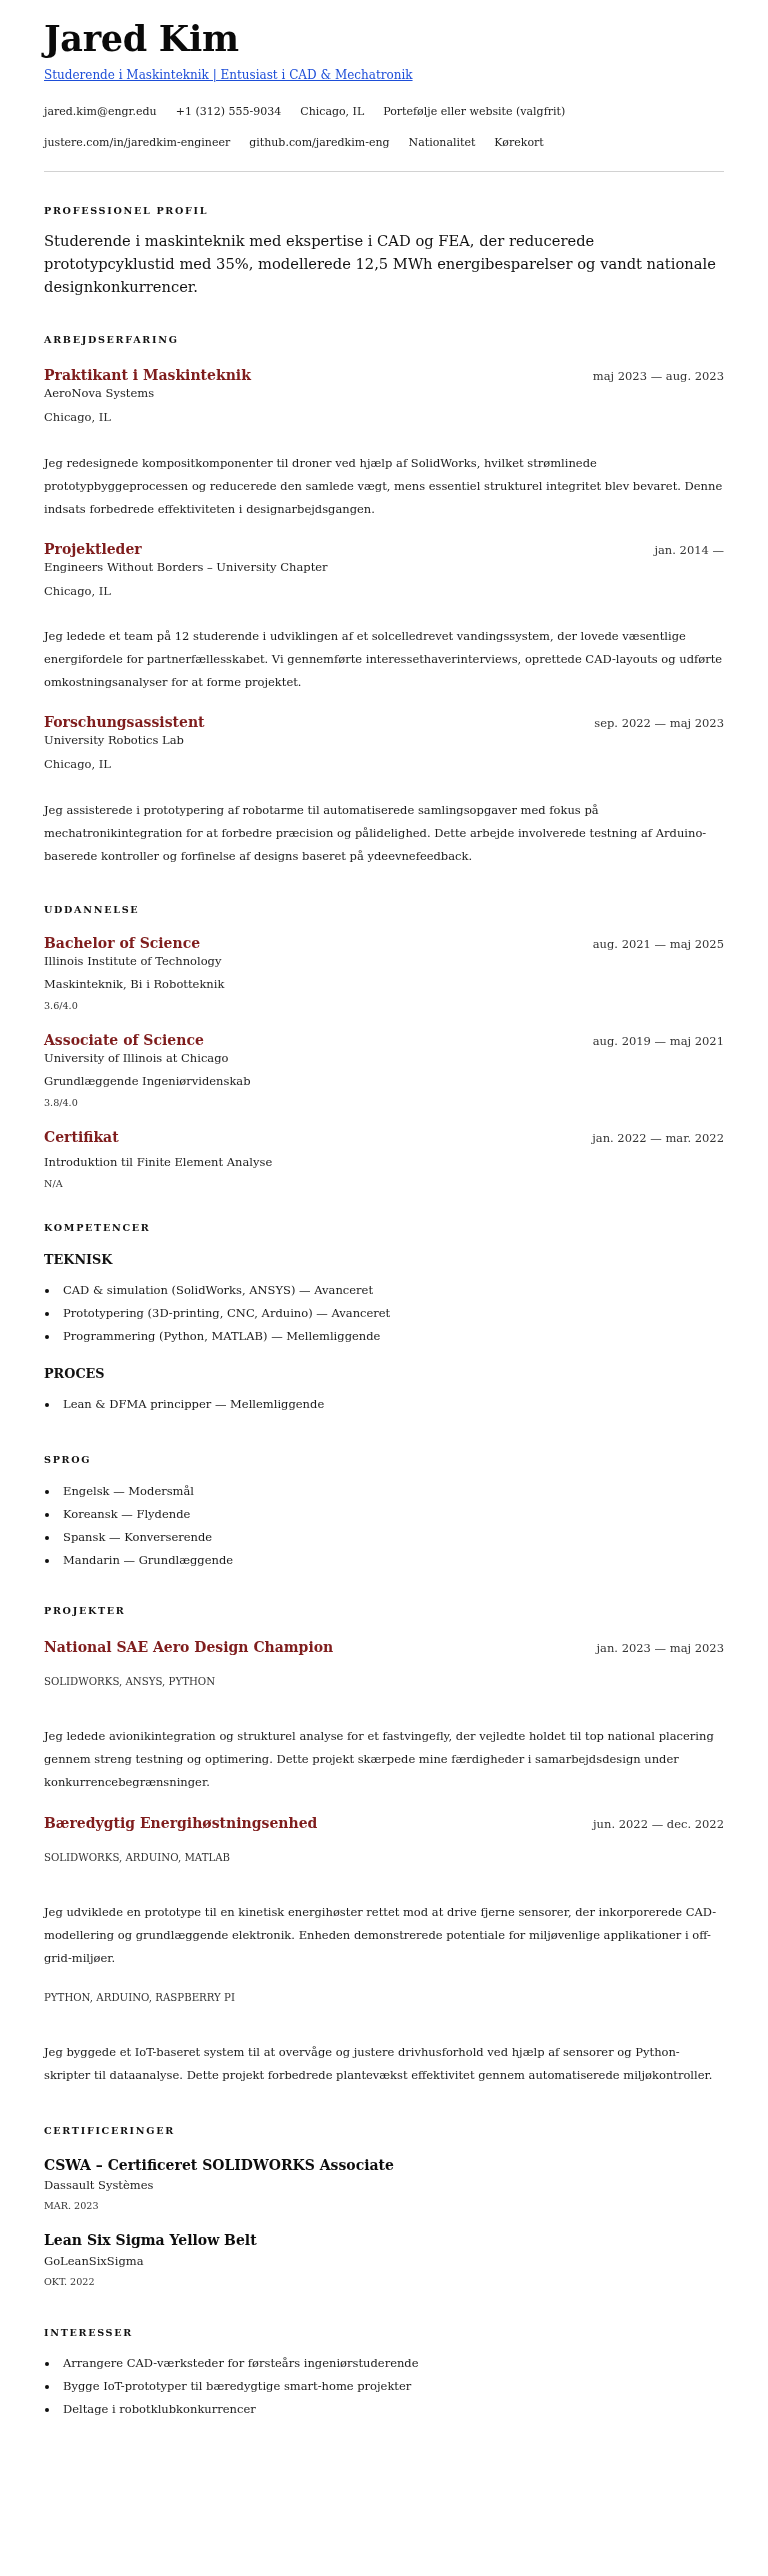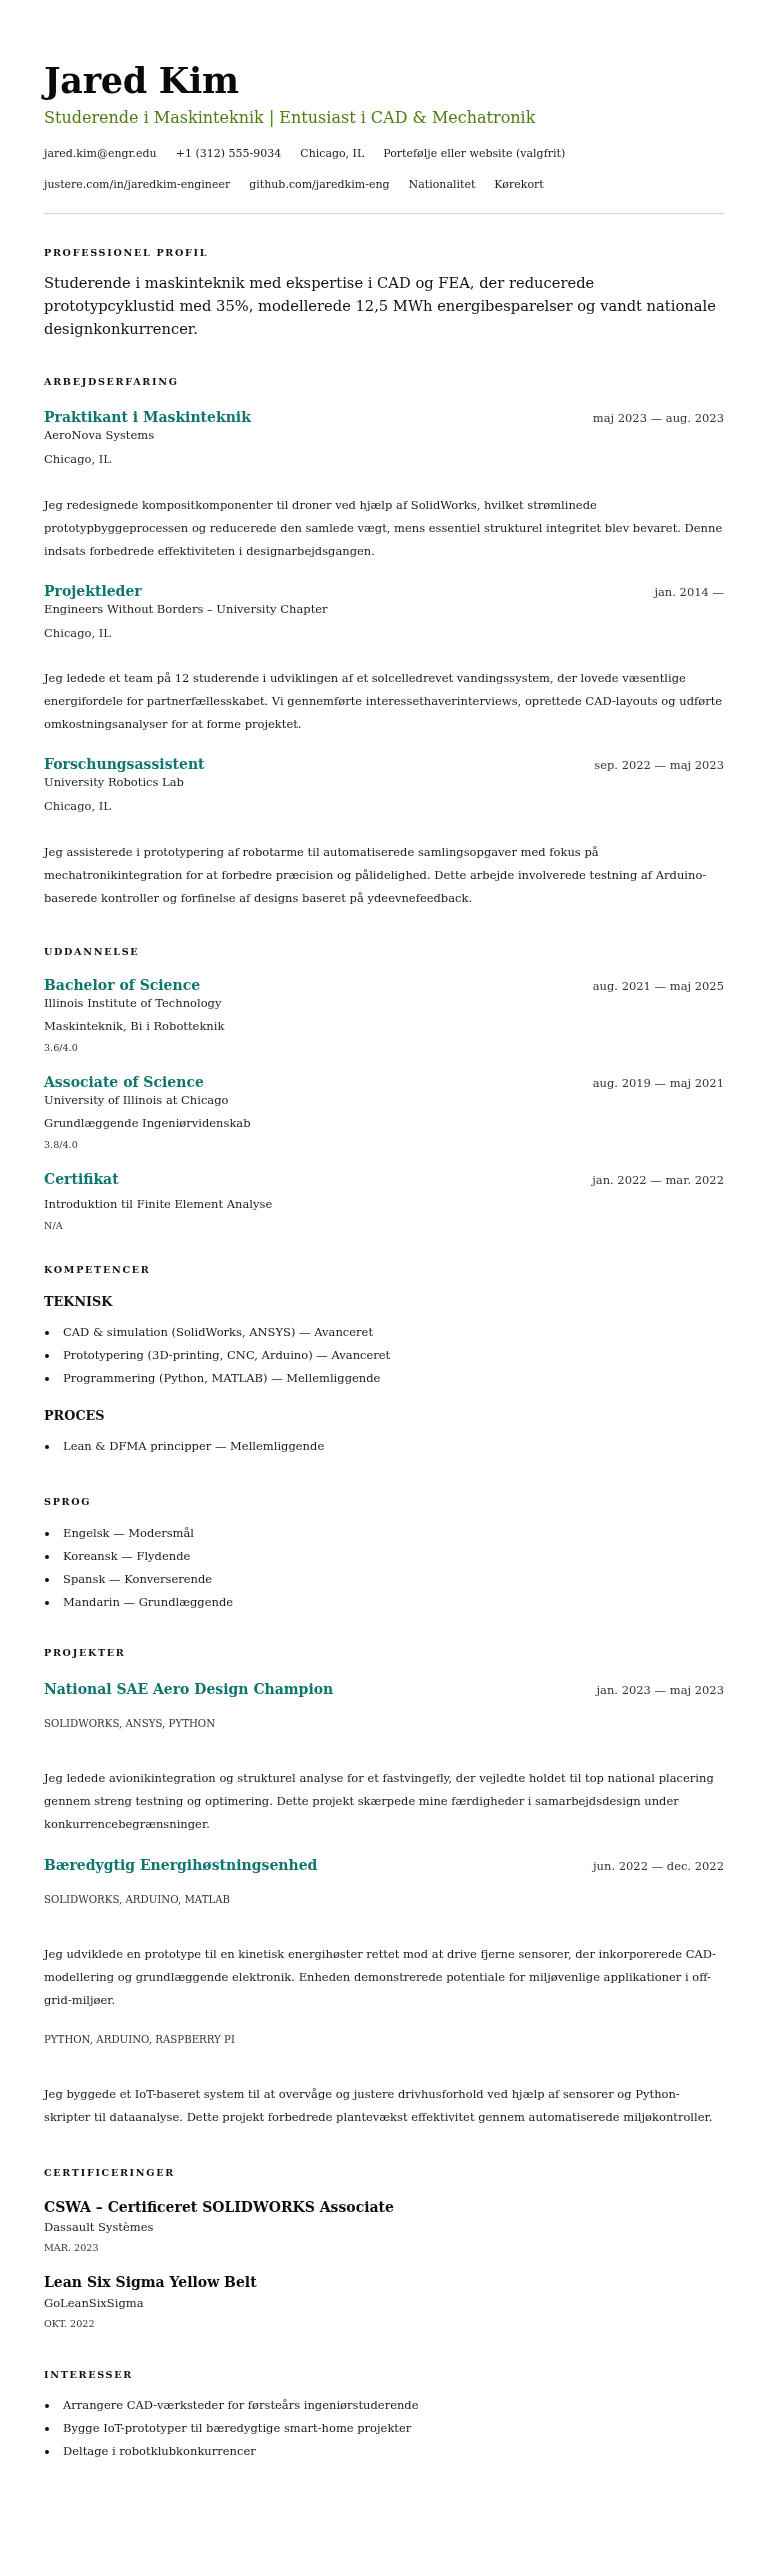--- a/index.html
+++ b/index.html
@@ -5,34 +5,34 @@
   * { box-sizing: border-box; margin: 0; padding: 0; }
   html, body { background: #ffffff; }
   body {
     width: 768px;
     min-height: 2576px;
     font-family: "DejaVu Serif", serif;
     color: #111111;
   }
   .page {
     padding: 16px 44px 38px 44px;
-    margin-top: 42px;
   }
   .name {
     font-size: 35px;
     font-weight: bold;
     line-height: 46px;
     color: #0a0a0a;
     letter-spacing: -0.3px;
   }
   .subtitle {
-    font-size: 16px;
+    font-size: 12px;
     line-height: 19px;
     margin-top: 3.8px;
-    color: #4d7c0f;
+    color: #1d4ed8;
+    text-decoration: underline;
   }
   .contact-row {
     display: flex;
     flex-wrap: wrap;
     gap: 0 19px;
     font-size: 11px;
     line-height: 15.4px;
     color: #222;
   }
   .contact-row.first { margin-top: 19px; }
@@ -61,21 +61,21 @@
   .sec-exp { margin-top: 36px; }
   .entry-head {
     display: flex;
     justify-content: space-between;
     align-items: baseline;
   }
   .entry-title {
     font-size: 14px;
     font-weight: bold;
     line-height: 19px;
-    color: #0f766e;
+    color: #7f1d1d;
   }
   .entry-date {
     font-size: 11.5px;
     color: #333;
     white-space: nowrap;
   }
   .entry-org {
     font-size: 11.5px;
     line-height: 16.6px;
     color: #1d1d1d;

